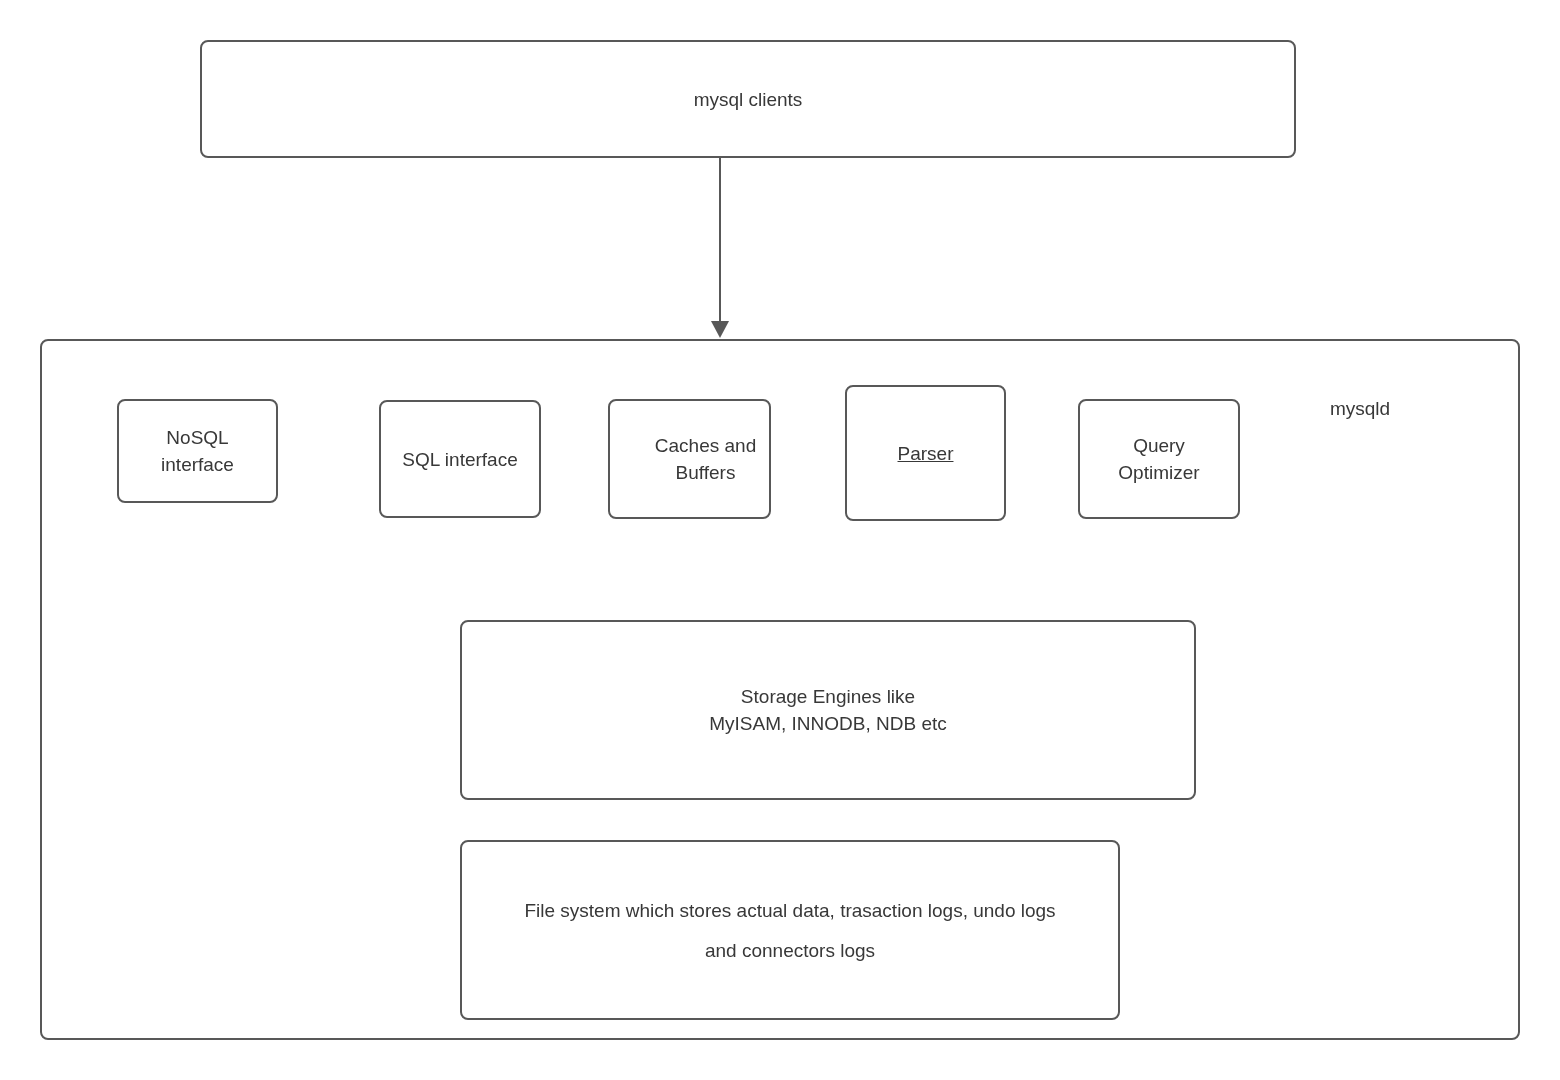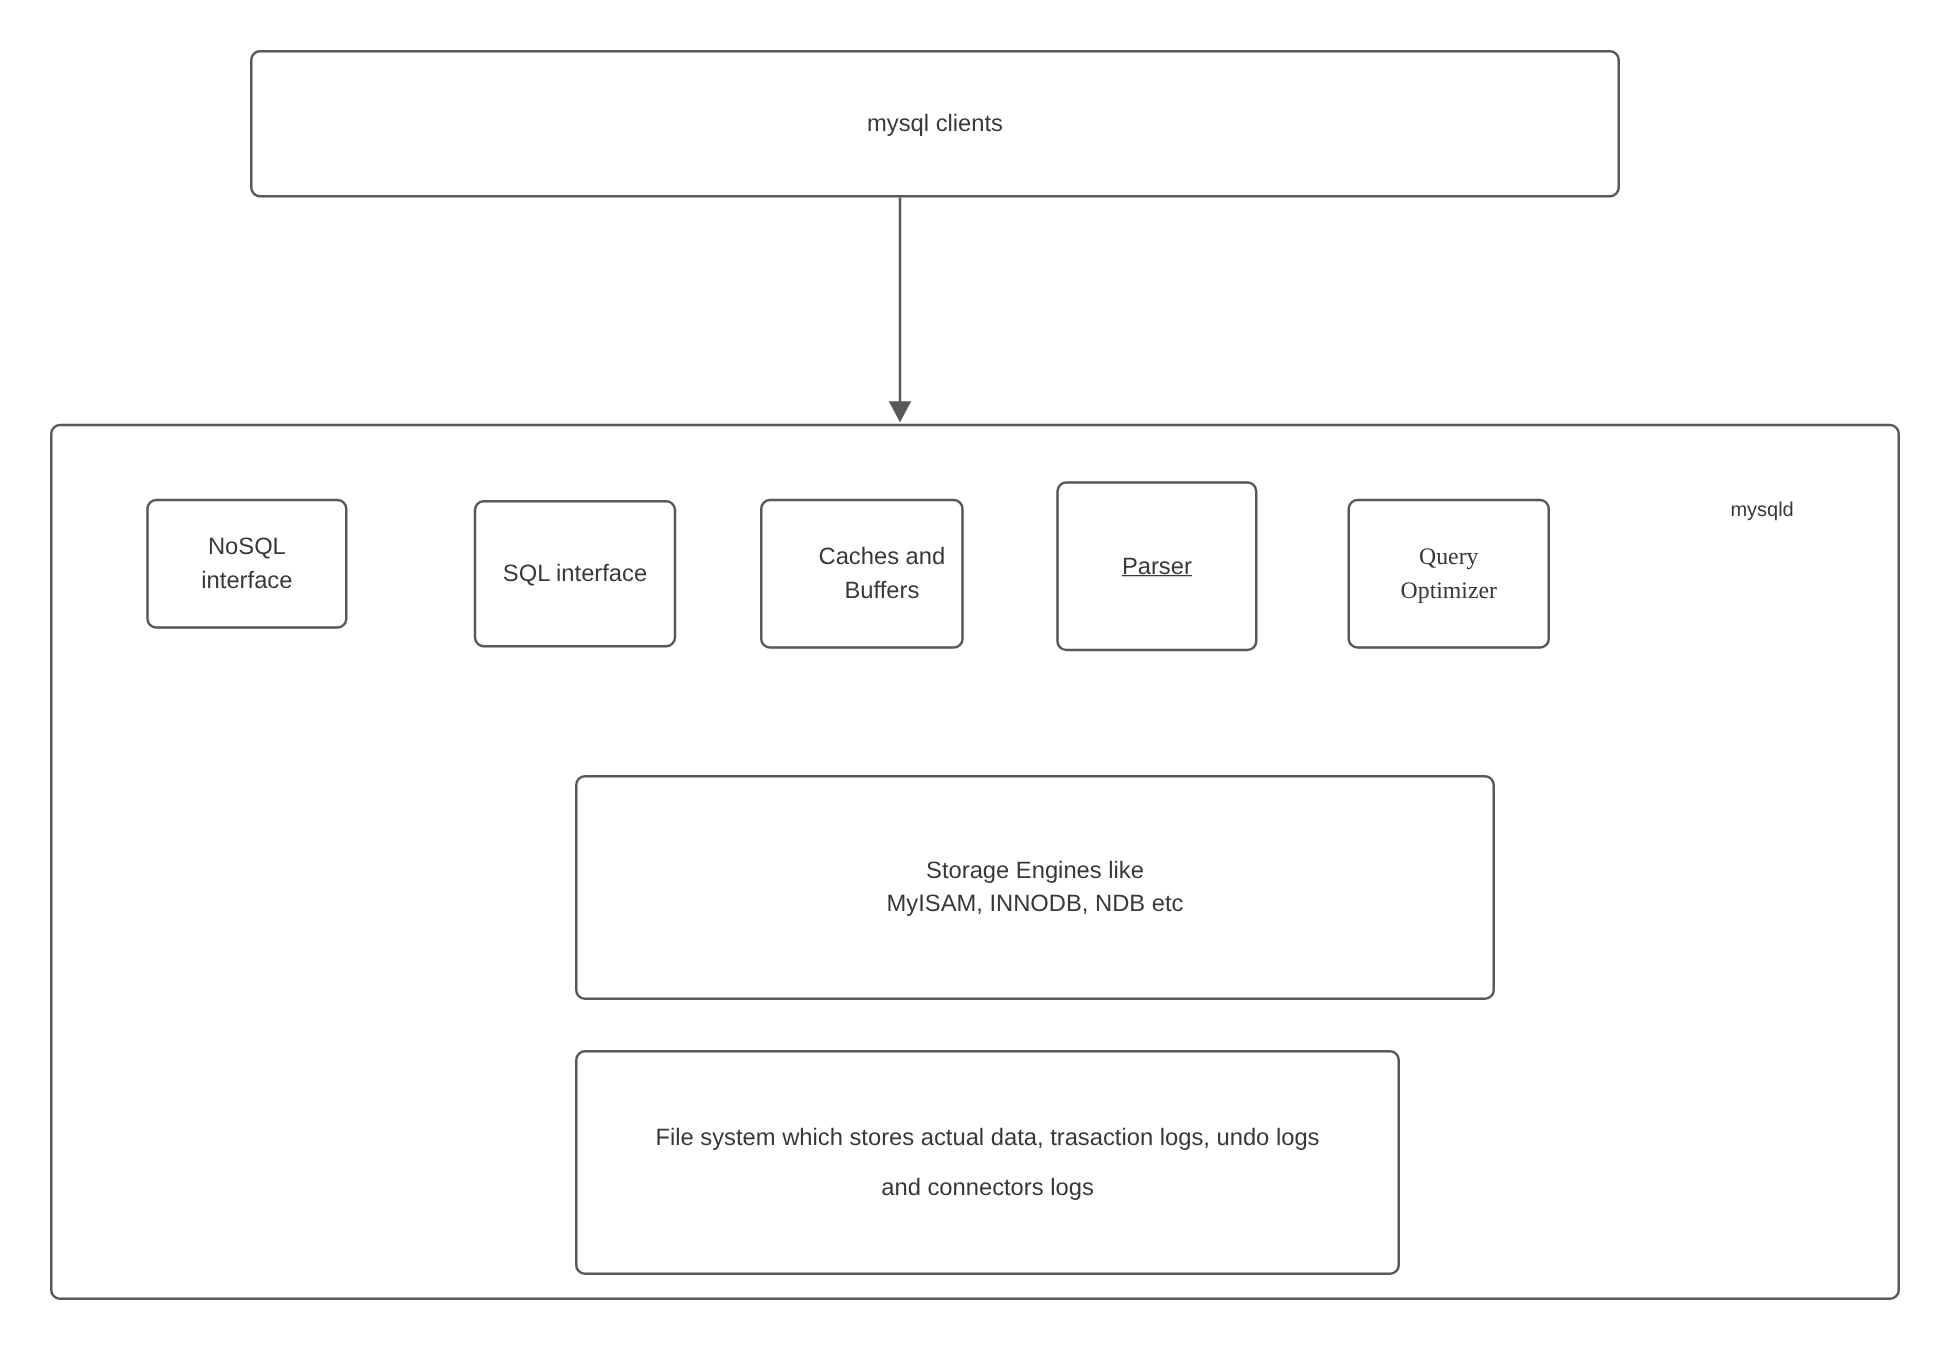--- a/index.html
+++ b/index.html
@@ -55,30 +55,30 @@
     width:1480px; height:701px;
     box-sizing:border-box;
     border:2px solid var(--border);
     border-radius:8px;
     background:var(--bg);
   }
   .mysqld-label{
     position:absolute;
     left:1285px; top:396px;
     width:150px;
-    text-align:right;
-    font-size:16px;
+    text-align:center;
+    font-size:19px;
     line-height:25px;
   }
   
   .nosql   {left:117px;  top:399px; width:161px; height:104px;}
   .sqlif   {left:379px;  top:400px; width:162px; height:118px;}
   .caches  {left:608px;  top:399px; width:163px; height:120px;padding-left:32px;}
   .parser  {left:845px;  top:385px; width:161px; height:136px;text-decoration:underline;}
-  .queryopt{left:1078px; top:399px; width:162px; height:120px;font-family:Liberation Serif, serif;}
+  .queryopt{left:1078px; top:399px; width:162px; height:120px;}
   
   .storage {left:460px; top:620px; width:736px; height:180px;}
   .filesys {left:460px; top:840px; width:660px; height:180px;gap:13px;}
 </style>
 </head>
 <body>
 
 <div id="canvas">
 
   <div class="node clients">

